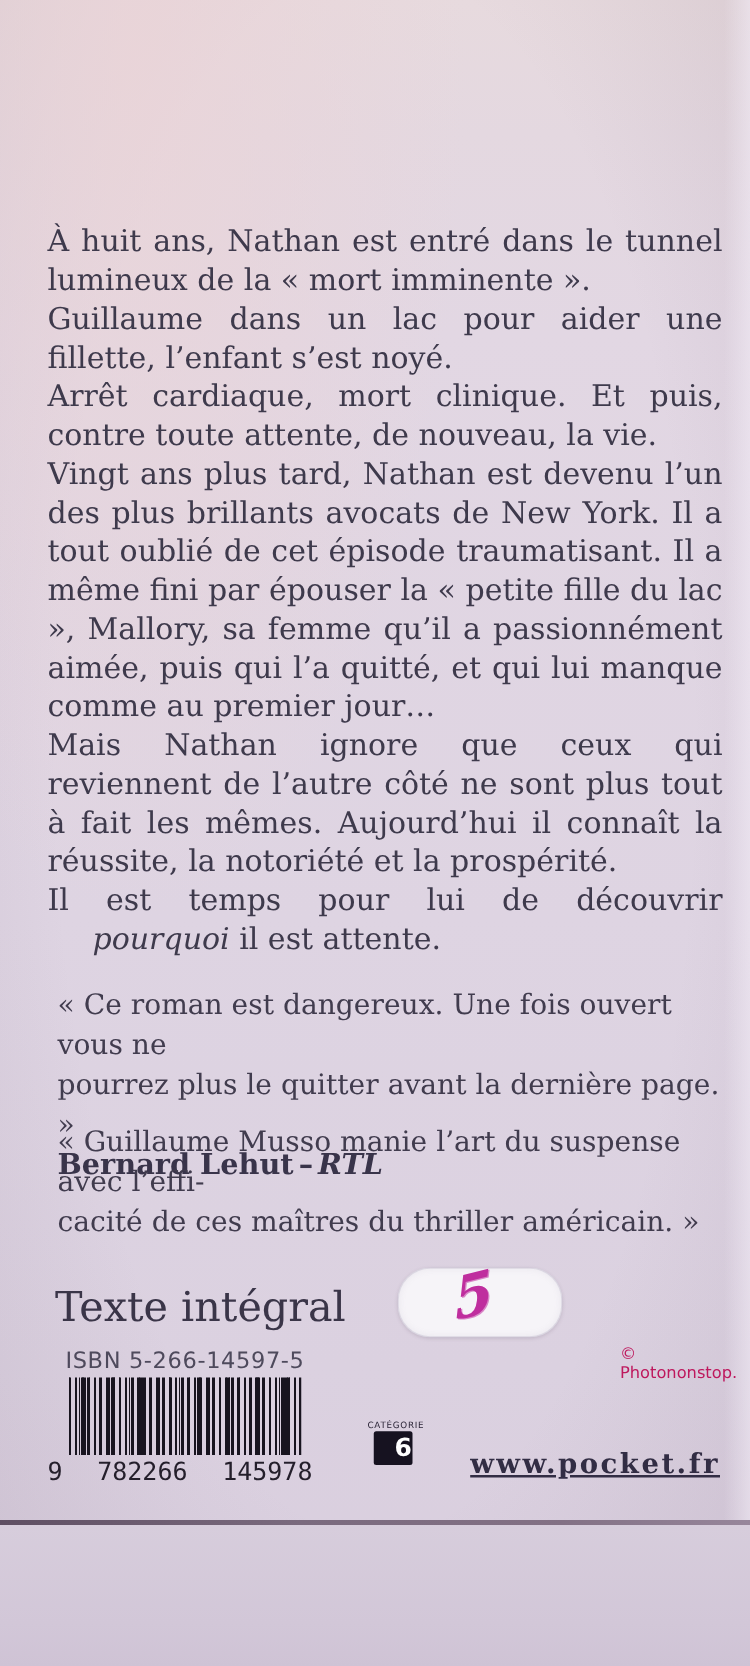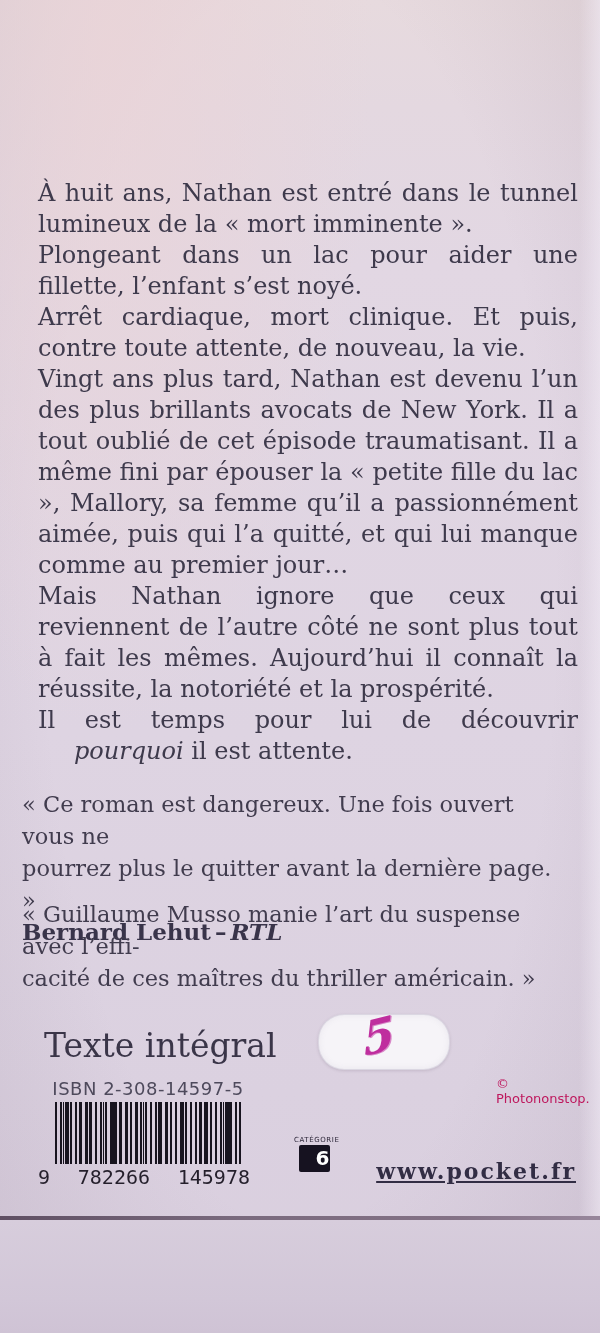--- a/index.html
+++ b/index.html
@@ -8,21 +8,21 @@
     font-family:"DejaVu Serif", serif;
     background:
       radial-gradient(ellipse at 18% 3%, rgba(234,212,216,0.85), rgba(234,212,216,0) 38%),
       linear-gradient(90deg, rgba(0,0,0,0) 96.5%, rgba(244,238,248,0.55)),
       radial-gradient(ellipse at 50% 45%, rgba(0,0,0,0) 60%, rgba(118,98,120,0.13) 100%),
       linear-gradient(180deg,#e7dade 0%,#e4d8e0 8%,#e2d7e3 20%,#ded4e2 55%,#dbd1e0 82%,#d9cede 100%);
   }
   .synopsis{position:absolute;left:38px;top:178px;width:540px;}
   .syn{margin:0;font-size:24px;line-height:31px;color:#3e3a4c;text-align:justify;}
   .syn em{font-style:italic;margin-left:36px;}
-  .quote{position:absolute;left:22px;width:540px;color:#413c4e;}
+  .quote{position:absolute;left:46px;width:540px;color:#413c4e;}
   .quote-1{top:788px;}
   .quote-2{top:898px;}
   .quote-line{font-size:22.5px;line-height:32px;}
   .attribution{margin-top:2px;padding-right:92px;font-weight:bold;font-size:23px;color:#39344a;}
   .attribution .dash{margin:0 4px;}
   .attribution .source{font-style:italic;}
   .edition-note{position:absolute;left:44px;top:1026px;font-size:33px;color:#3a3548;}
   .sticker{position:absolute;left:318px;top:1014px;width:130px;height:54px;background:#f6f4f8;border-radius:26px;border:1px solid rgba(170,160,185,0.35);box-shadow:0 1px 3px rgba(90,70,95,0.18), inset 0 0 6px rgba(150,140,165,0.12);}
   .handwritten{position:absolute;left:44px;top:-6px;font-size:46px;font-weight:bold;font-style:italic;color:#bf2e9e;transform:rotate(-14deg) skewX(-10deg);text-shadow:1px 1px 0 rgba(191,46,158,0.55);}
   .isbn{position:absolute;left:48px;top:1078px;width:200px;text-align:center;font-family:"DejaVu Sans", sans-serif;font-size:18px;letter-spacing:0.5px;color:#4e4a5c;}
@@ -38,21 +38,21 @@
   .photo-credit{position:absolute;left:496px;top:1076px;font-family:"DejaVu Sans", sans-serif;font-size:13px;color:#be185d;}
   .website{position:absolute;right:24px;top:1158px;font-size:22px;font-weight:bold;letter-spacing:2px;color:#322d44;text-decoration:underline;}
   .book-bottom-edge{position:absolute;left:0;top:1216px;width:600px;height:4px;background:linear-gradient(90deg,#5f4f63,#7a6a7e 40%,#837185 75%,#97869b);}
   .table-surface{position:absolute;left:0;top:1220px;width:600px;height:113px;background:linear-gradient(180deg,#d7cddc,#d2c7d8 70%,#cfc3d5);}
 </style>
 </head>
 <body>
 
 <div class="synopsis">
   <p class="syn">À huit ans, Nathan est entré dans le tunnel lumineux de la « mort imminente ».</p>
-  <p class="syn">Plongeant dans un lac pour aider une fillette, l’enfant s’est noyé.</p>
+  <p class="syn">Guillaume dans un lac pour aider une fillette, l’enfant s’est noyé.</p>
   <p class="syn">Arrêt cardiaque, mort clinique. Et puis, contre toute attente, de nouveau, la vie.</p>
   <p class="syn">Vingt ans plus tard, Nathan est devenu l’un des plus brillants avocats de New York. Il a tout oublié de cet épisode traumatisant. Il a même fini par épouser la « petite fille du lac », Mallory, sa femme qu’il a passionnément aimée, puis qui l’a quitté, et qui lui manque comme au premier jour…</p>
   <p class="syn">Mais Nathan ignore que ceux qui reviennent de l’autre côté ne sont plus tout à fait les mêmes. Aujourd’hui il connaît la réussite, la notoriété et la prospérité.</p>
   <p class="syn"><span>Il est temps pour lui de découvrir </span><em>pourquoi</em><span> il est attente.</span></p>
 </div>
 
 <div class="quote quote-1">
   <div class="quote-line">« Ce roman est dangereux. Une fois ouvert vous ne</div>
   <div class="quote-line">pourrez plus le quitter avant la dernière page. »</div>
   <div class="attribution"><span class="author">Bernard Lehut</span><span class="dash">–</span><span class="source">RTL</span></div>
@@ -64,21 +64,21 @@
 </div>
 
 <div class="edition-note">Texte intégral</div>
 
 <div class="sticker">
   <div class="handwritten">5</div>
 </div>
 
 <div class="photo-credit">© Photononstop.</div>
 
-<div class="isbn">ISBN 2-308-14597-5</div>
+<div class="isbn">ISBN 5-266-14597-5</div>
 
 <div class="barcode">
   <div class="barcode-bars"></div>
   <div class="barcode-digits">
     <span>9</span>
     <span>782266</span>
     <span>145978</span>
   </div>
 </div>
 

